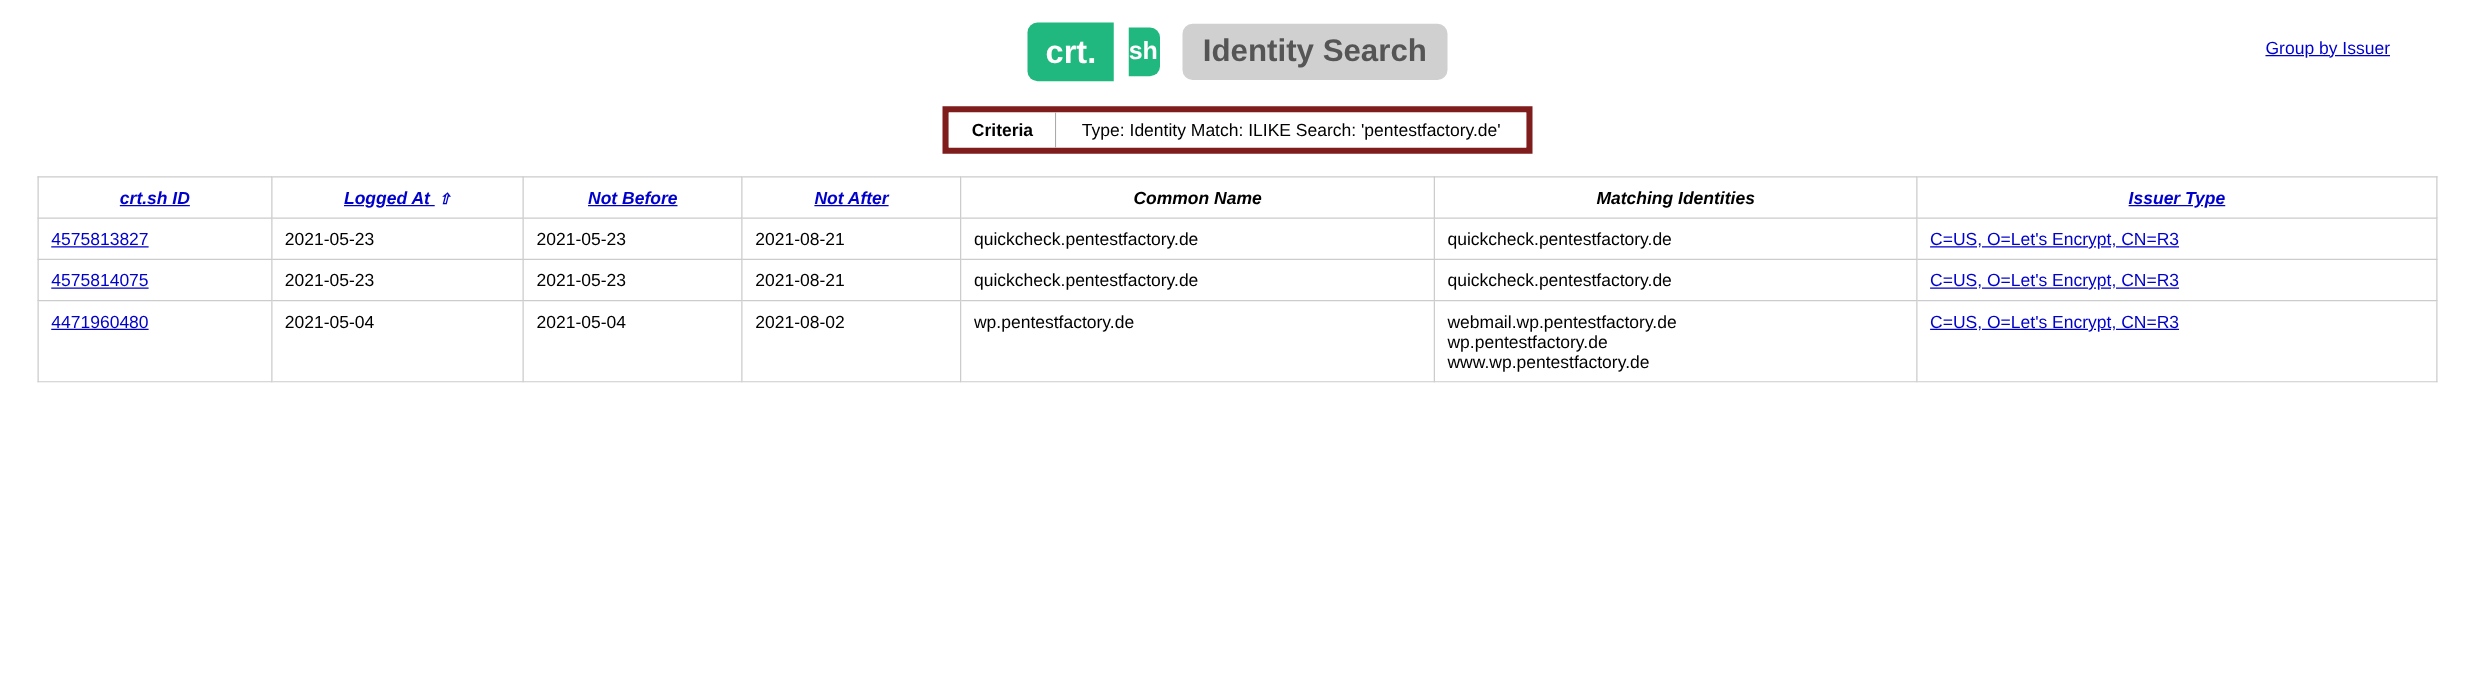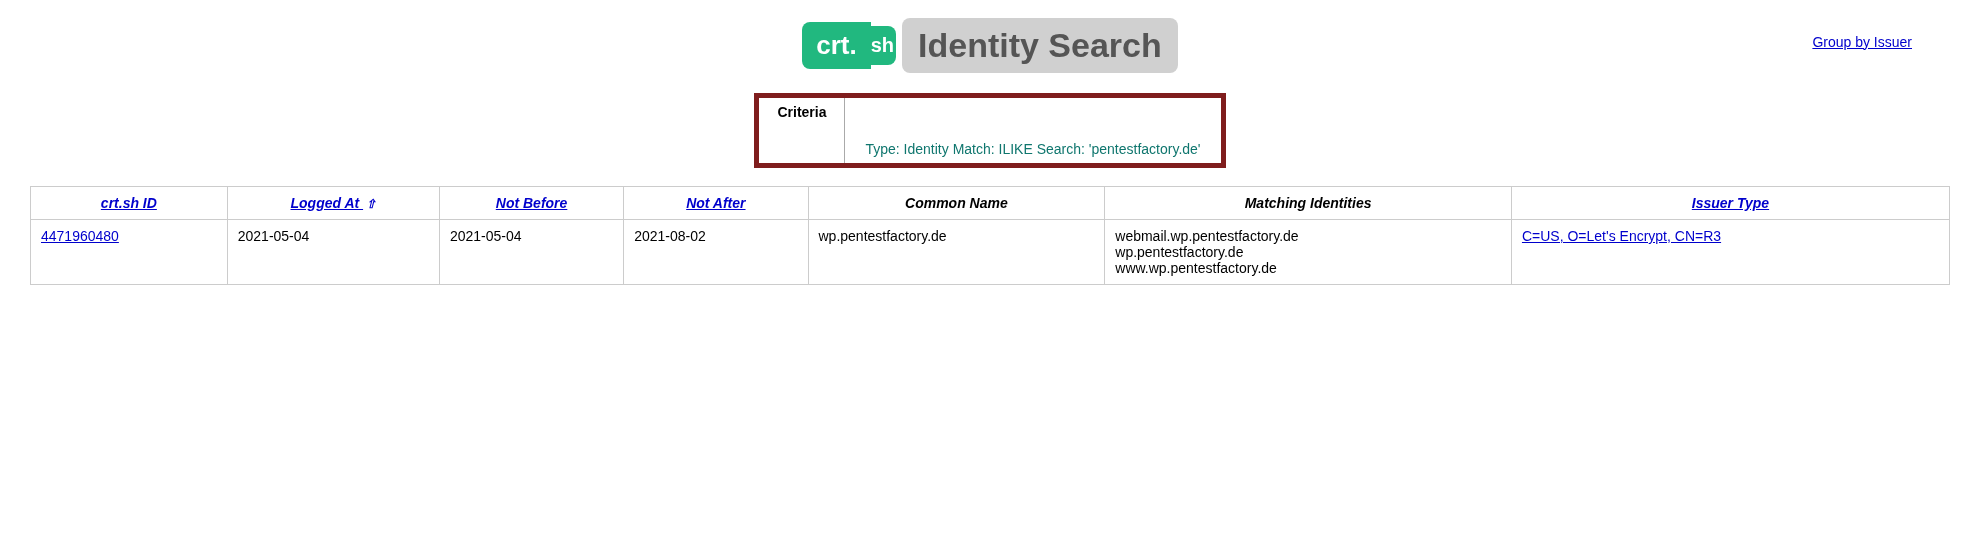--- a/index.html
+++ b/index.html
@@ -12,21 +12,21 @@
     .header {
       display: flex;
       align-items: center;
       justify-content: center;
       padding: 18px 0 10px 0;
       position: relative;
     }
     .logo-wrapper {
       display: flex;
       align-items: center;
-      gap: 0;
+      gap: 12px;
     }
     .logo-crt {
       background: #21b87f;
       color: #fff;
       font-weight: bold;
       font-size: 26px;
       padding: 8px 14px;
       border-radius: 8px 0 0 8px;
     }
     .logo-sh {
@@ -34,21 +34,21 @@
       color: #fff;
       font-weight: bold;
       font-size: 20px;
       padding: 8px 2px 8px 0;
       border-radius: 0 8px 8px 0;
     }
     .logo-identity {
       background: #d0d0d0;
       color: #555;
       font-weight: bold;
-      font-size: 34px;
+      font-size: 25px;
       padding: 8px 16px;
       border-radius: 8px;
       margin-left: 6px;
     }
     .group-by-link {
       position: absolute;
       right: 68px;
       top: 50%;
       transform: translateY(-50%);
       color: #0000cc;
@@ -70,22 +70,21 @@
       font-weight: bold;
       padding: 6px 18px;
       border-right: 1px solid #aaa;
       background: #fff;
       font-size: 14px;
     }
     .criteria-value {
       padding: 6px 20px;
       background: #fff;
       font-size: 14px;
-      color: #0f766e;
-      margin-top: 37px;
+      color: #000000;
     }
     .table-container {
       padding: 0 30px;
     }
     table {
       width: 100%;
       border-collapse: collapse;
       border: 1px solid #ccc;
     }
     thead tr {
@@ -153,20 +152,38 @@
         <th><a>Logged At <span class="sort-arrow">⇧</span></a></th>
         <th><a>Not Before</a></th>
         <th><a>Not After</a></th>
         <th>Common Name</th>
         <th>Matching Identities</th>
         <th><a>Issuer Type</a></th>
       </tr>
     </thead>
     <tbody id="table-body">
 
+    <tr style="background: rgb(255, 255, 255);">
+          <td><a href="#">4575813827</a></td>
+          <td>2021-05-23</td>
+          <td>2021-05-23</td>
+          <td>2021-08-21</td>
+          <td>quickcheck.pentestfactory.de</td>
+          <td class="multiline-cell">quickcheck.pentestfactory.de</td>
+          <td><a href="#">C=US, O=Let's Encrypt, CN=R3</a></td>
+        </tr>
+        <tr style="background: rgb(255, 255, 255);">
+          <td><a href="#">4575814075</a></td>
+          <td>2021-05-23</td>
+          <td>2021-05-23</td>
+          <td>2021-08-21</td>
+          <td>quickcheck.pentestfactory.de</td>
+          <td class="multiline-cell">quickcheck.pentestfactory.de</td>
+          <td><a href="#">C=US, O=Let's Encrypt, CN=R3</a></td>
+        </tr>
         <tr style="background: rgb(255, 255, 255);">
           <td><a href="#">4471960480</a></td>
           <td>2021-05-04</td>
           <td>2021-05-04</td>
           <td>2021-08-02</td>
           <td>wp.pentestfactory.de</td>
           <td class="multiline-cell">webmail.wp.pentestfactory.de
 wp.pentestfactory.de
 www.wp.pentestfactory.de</td>
           <td><a href="#">C=US, O=Let's Encrypt, CN=R3</a></td>

